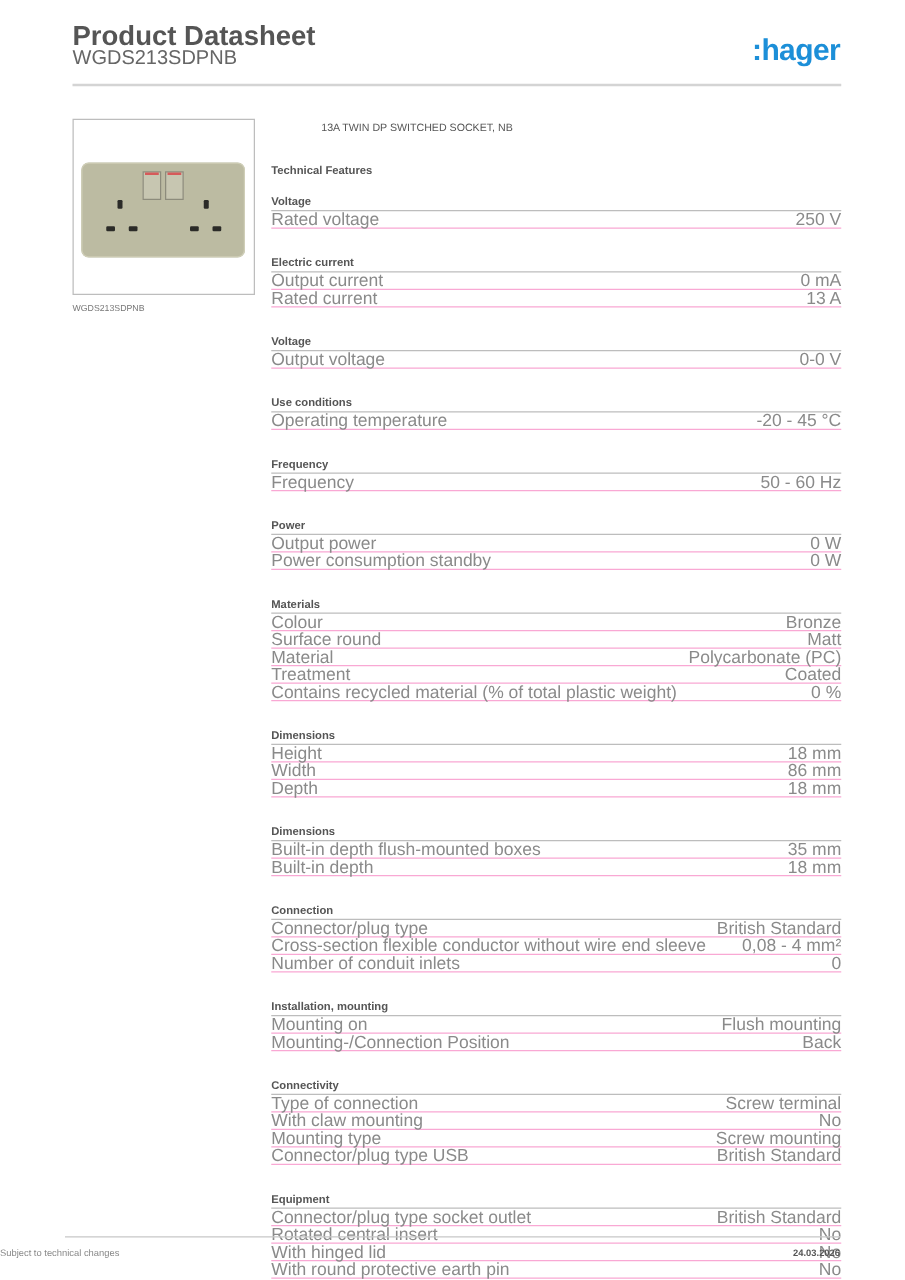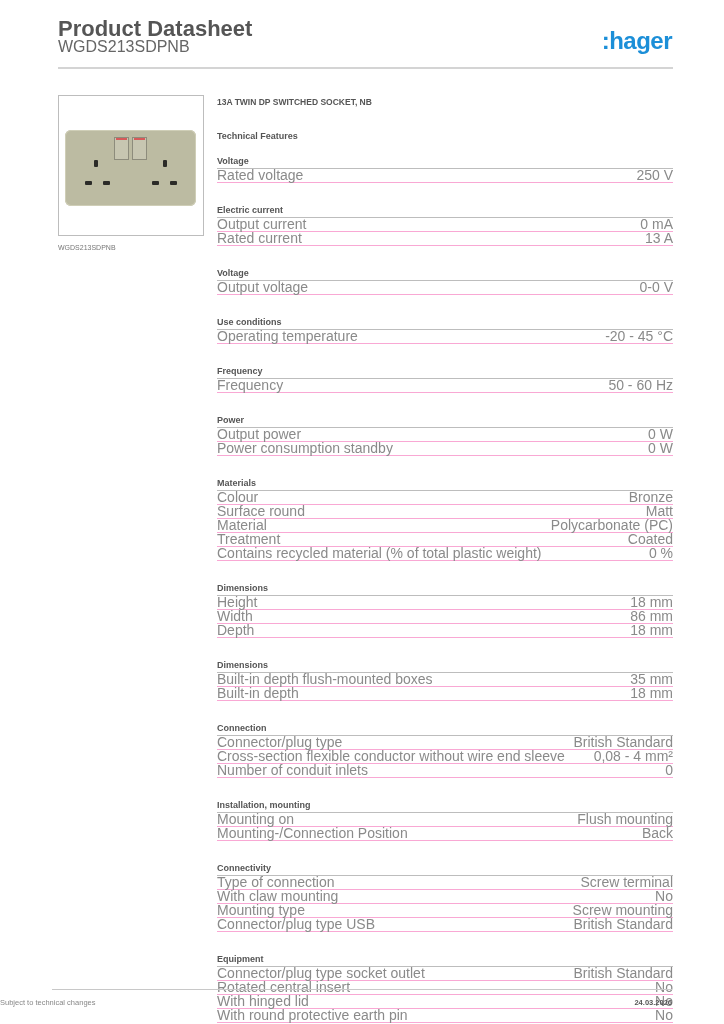--- a/index.html
+++ b/index.html
@@ -30,21 +30,21 @@
       position: absolute; top: 7px; width: 15px; height: 23px;
       background: #c7c6b1; border: 1px solid #8d8c7c; box-sizing: border-box;
     }
     .switch::before {
       content: ""; position: absolute; left: 1px; right: 1px; top: 0; height: 2px; background: #d65a5a;
     }
     .pin { position: absolute; background: #2b2b28; border-radius: 1px; }
     .image-caption { position: absolute; left: 58px; top: 244px; font-size: 7px; color: #777; }
 
     .main { position: absolute; left: 217px; top: 96px; width: 456px; }
-    .product-name { font-size: 8.5px; font-weight: bold; color: #555; line-height: 12px; }
+    .product-name { font-size: 8.5px; font-weight: normal; color: #555; line-height: 12px; margin-left: 40px; }
     .tech-title { font-size: 9px; font-weight: bold; color: #555; margin-top: 22px; line-height: 12px; }
     .groups { margin-top: 13px; }
     .group { margin-bottom: 21px; }
     .group-title {
       font-size: 9px; font-weight: bold; color: #555; line-height: 12px;
       border-bottom: 1px solid #bdbdbd; padding-bottom: 1px;
     }
     .row {
       display: flex; justify-content: space-between;
       font-size: 14px; color: #8a8a8a; line-height: 13px;

